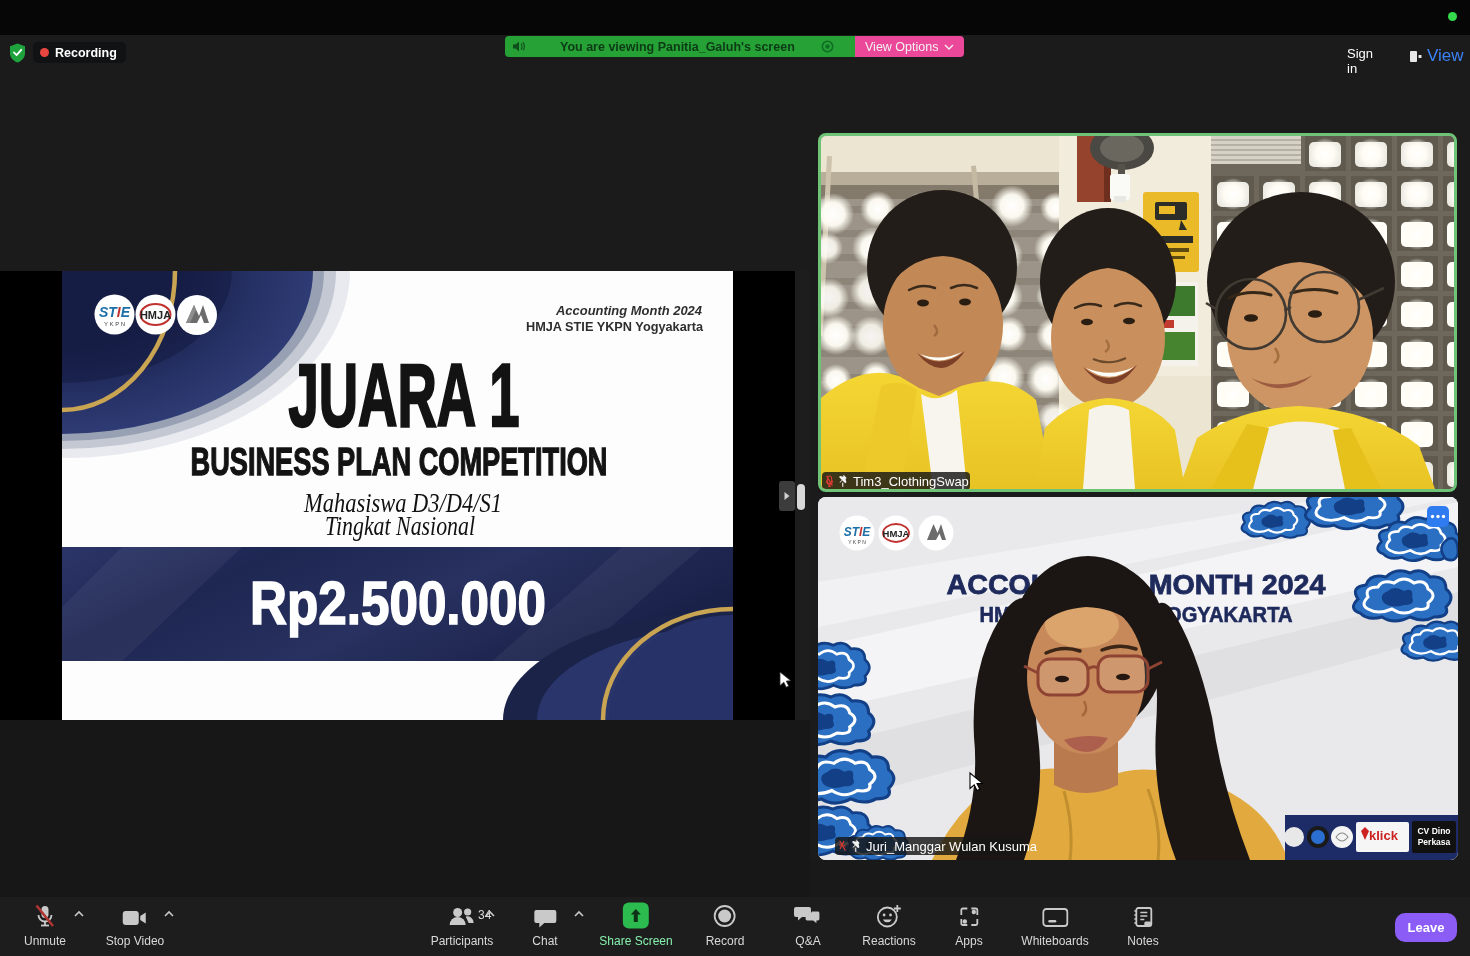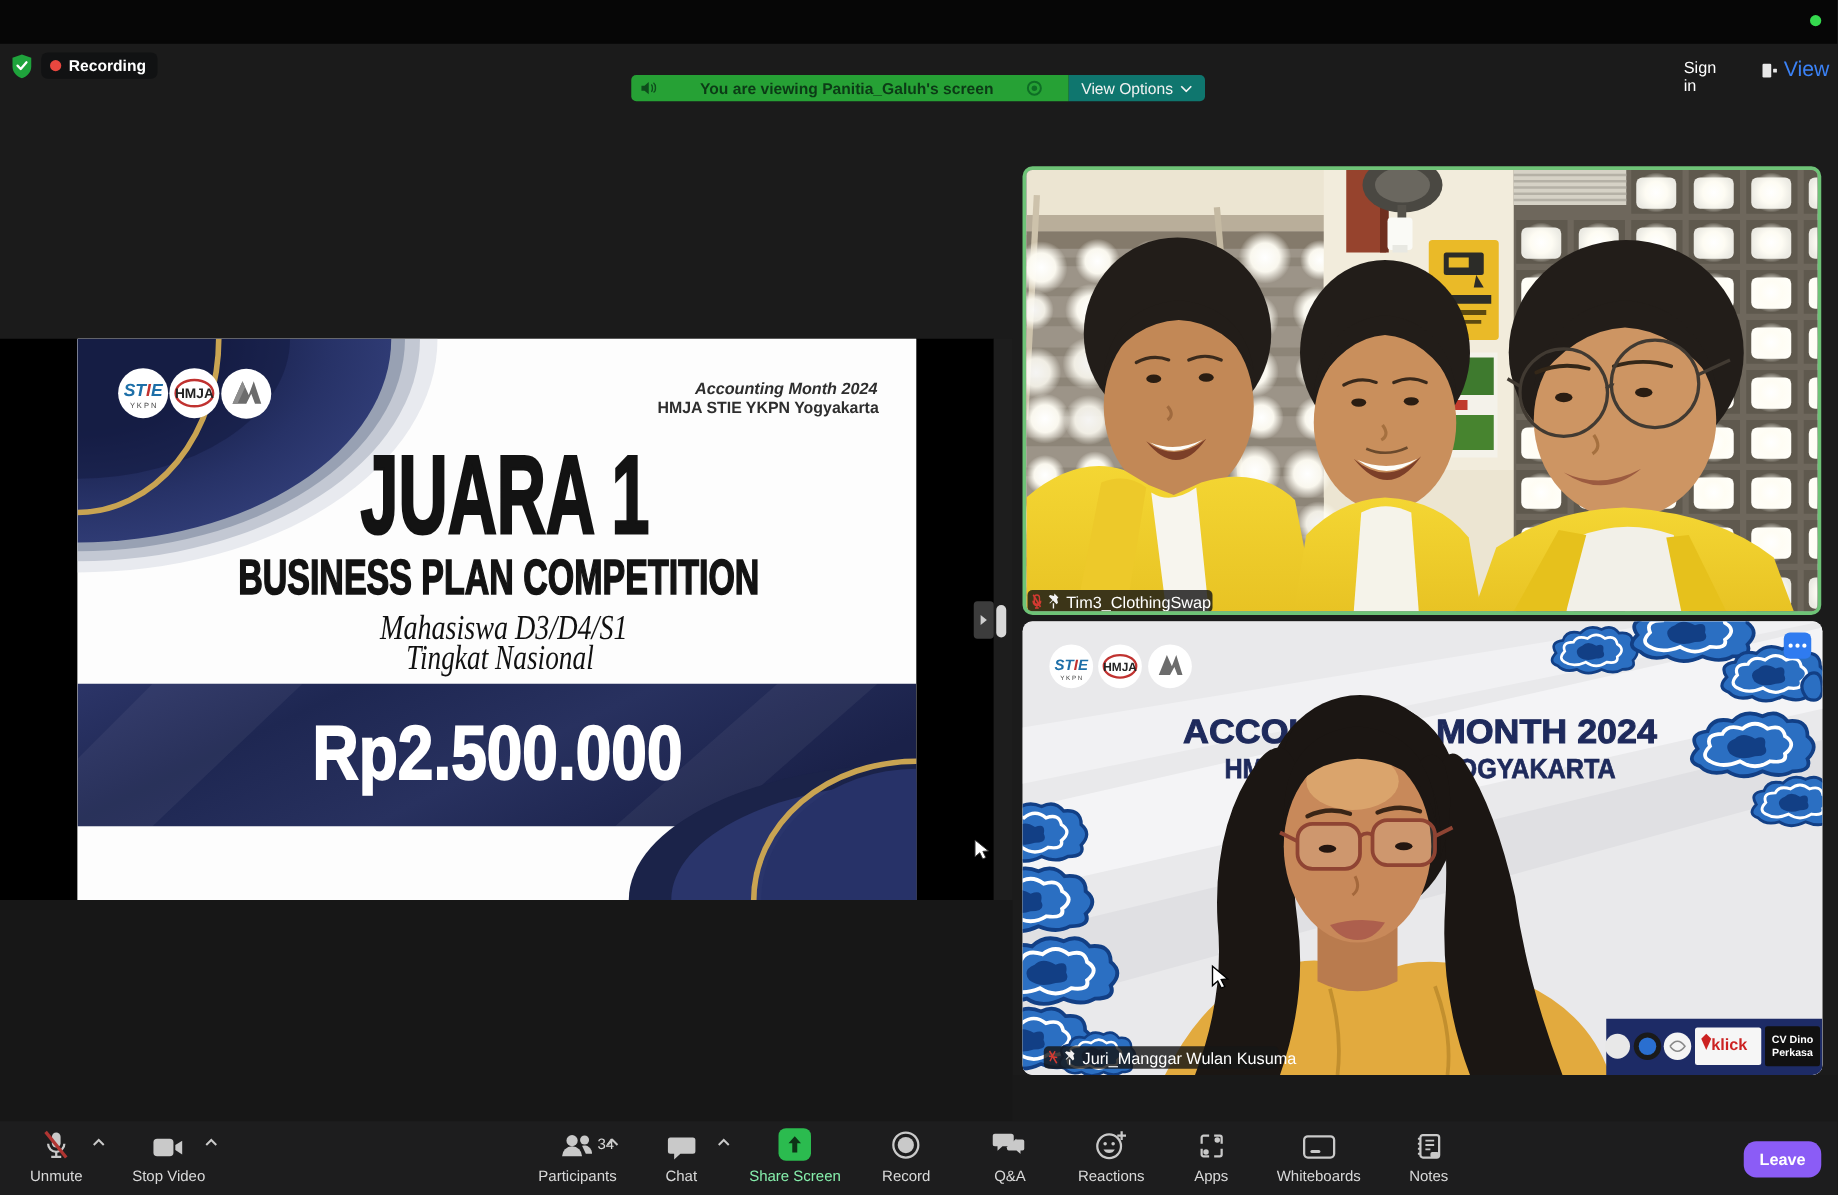--- a/index.html
+++ b/index.html
@@ -19,33 +19,33 @@
     <svg width="17" height="20" viewBox="0 0 17 20" style="margin-right:7px;">
       <path d="M8.5 0.5 L16 3.2 V10 C16 14.8 12.8 18 8.5 19.6 C4.2 18 1 14.8 1 10 V3.2 Z" fill="#1fa33c"></path>
       <path d="M5 9.5 L7.6 12.2 L12.2 6.8" stroke="#fff" stroke-width="1.8" fill="none" stroke-linecap="round" stroke-linejoin="round"></path>
     </svg>
     <div style="background:#111213;border-radius:5px;height:21px;display:flex;align-items:center;padding:0 9px 0 7px;">
       <div style="width:9px;height:9px;border-radius:50%;background:#e8473f;margin-right:6px;"></div>
       <span style="color:#fff;font-size:12.5px;font-weight:bold;">Recording</span>
     </div>
   </div>
 
-  <div class="abs" style="left:505px;top:36px;height:21px;display:flex;margin-top:24px;">
+  <div class="abs" style="left:505px;top:36px;height:21px;display:flex;">
     <div style="background:#26a135;height:21px;width:350px;border-radius:4px 0 0 4px;display:flex;align-items:center;padding:0 8px;">
       <svg width="13" height="11" viewBox="0 0 13 11" style="margin-right:34px;">
         <path d="M0 3.5 h2.6 L6 0.6 V10.4 L2.6 7.5 H0 Z" fill="#0e4d1c"></path>
         <path d="M8 2.6 C9.3 3.6 9.3 7.4 8 8.4 M9.8 1.2 C11.9 2.8 11.9 8.2 9.8 8.8" stroke="#0e4d1c" stroke-width="1.1" fill="none"></path>
       </svg>
       <span style="color:#0c3b16;font-size:12.5px;font-weight:bold;">You are viewing Panitia_Galuh's screen</span>
       <svg width="13" height="13" viewBox="0 0 13 13" style="margin-left:26px;">
         <circle cx="6.5" cy="6.5" r="5.2" fill="none" stroke="#0e6e25" stroke-width="1.6"></circle>
         <circle cx="6.5" cy="6.5" r="2.2" fill="#0e6e25"></circle>
       </svg>
     </div>
-    <div style="background:#0f766e;height:21px;border-radius:0 4px 4px 0;display:flex;align-items:center;padding:0 10px;">
+    <div style="background:#ec4899;height:21px;border-radius:0 4px 4px 0;display:flex;align-items:center;padding:0 10px;">
       <span style="color:#f2f2f2;font-size:12.5px;">View Options</span>
       <svg width="10" height="6" viewBox="0 0 10 6" style="margin-left:6px;">
         <path d="M1 1 L5 5 L9 1" stroke="#f2f2f2" stroke-width="1.4" fill="none"></path>
       </svg>
     </div>
   </div>
 
   <div class="abs" style="left:1347px;top:46px;color:#fff;font-size:13px;">Sign in</div>
   <div class="abs" style="left:1409px;top:46px;display:flex;align-items:center;">
     <svg width="13" height="13" viewBox="0 0 13 13" style="margin-right:5px;">

